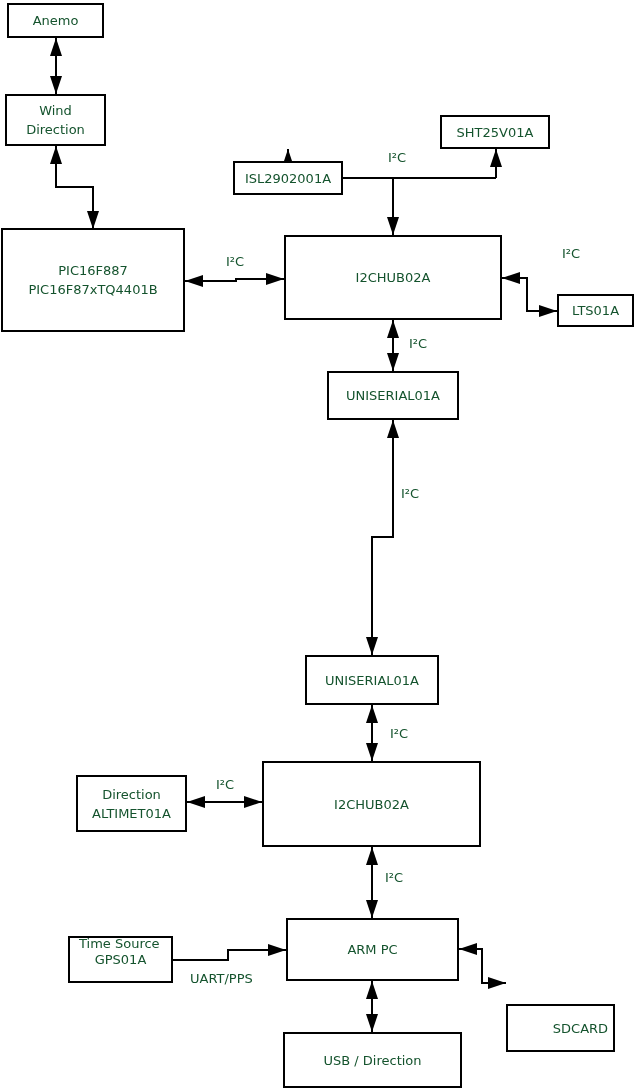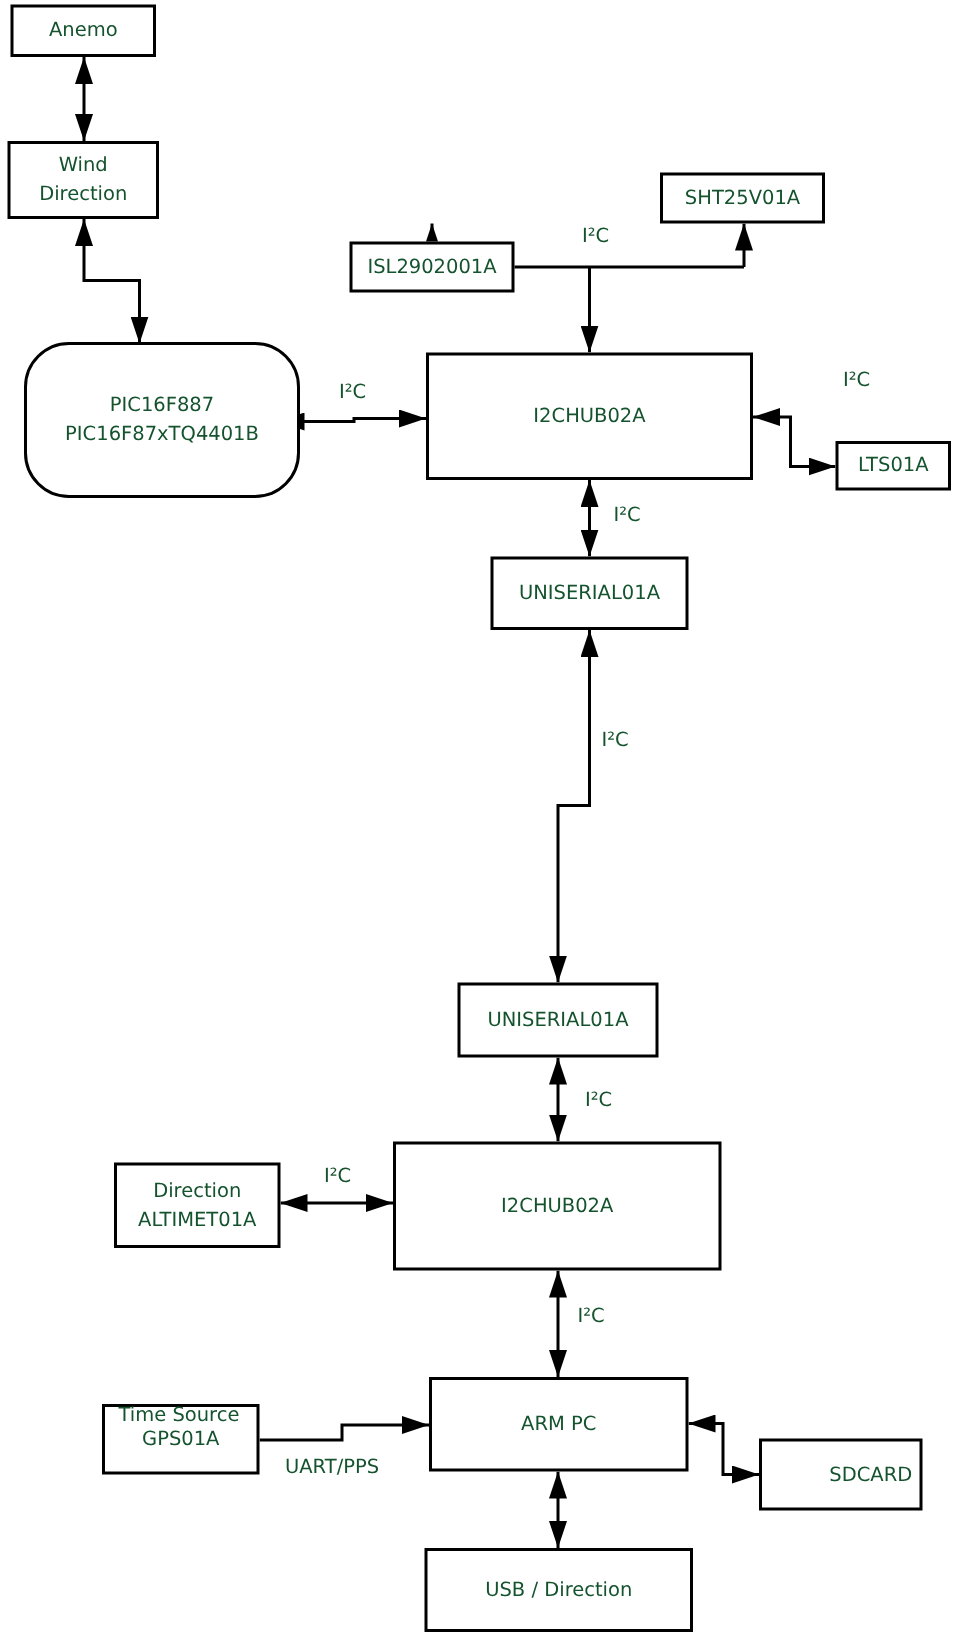--- a/index.html
+++ b/index.html
@@ -78,21 +78,21 @@
 
   <div class="box" style="left:7px; top:3px; width:97px; height:35px;">
     <span>Anemo</span>
   </div>
 
   <div class="box" style="left:5px; top:94px; width:101px; height:52px;">
     <span>Wind
 Direction</span>
   </div>
 
-  <div class="box" style="left:16px; top:228px; width:184px; height:104px;border-radius:30px;">
+  <div class="box" style="left:1px; top:228px; width:184px; height:104px;">
     <span>PIC16F887
 PIC16F87xTQ4401B</span>
   </div>
 
   <div class="box" style="left:233px; top:115px; width:110px; height:34px;margin-top:46px;">
     <span>ISL2902001A</span>
   </div>
 
   <div class="box" style="left:440px; top:115px; width:110px; height:34px;">
     <span>SHT25V01A</span>
@@ -124,21 +124,21 @@
   </div>
 
   <div class="box" style="left:68px; top:936px; width:105px; height:47px;text-align:center;">
     <span>GPS01A</span>
   </div>
 
   <div class="box" style="left:286px; top:918px; width:173px; height:63px;">
     <span>ARM PC</span>
   </div>
 
-  <div class="box" style="left:506px; top:959px; width:109px; height:48px;padding-left:40px;">
+  <div class="box" style="left:506px; top:1004px; width:109px; height:48px;padding-left:40px;">
     <span>SDCARD</span>
   </div>
 
   <div class="box" style="left:283px; top:1032px; width:179px; height:56px;">
     <span>USB / Direction</span>
   </div>
 
   <span class="lbl" style="left:388px; top:150px;">I²C</span>
   <span class="lbl" style="left:226px; top:254px;">I²C</span>
   <span class="lbl" style="left:562px; top:246px;">I²C</span>

